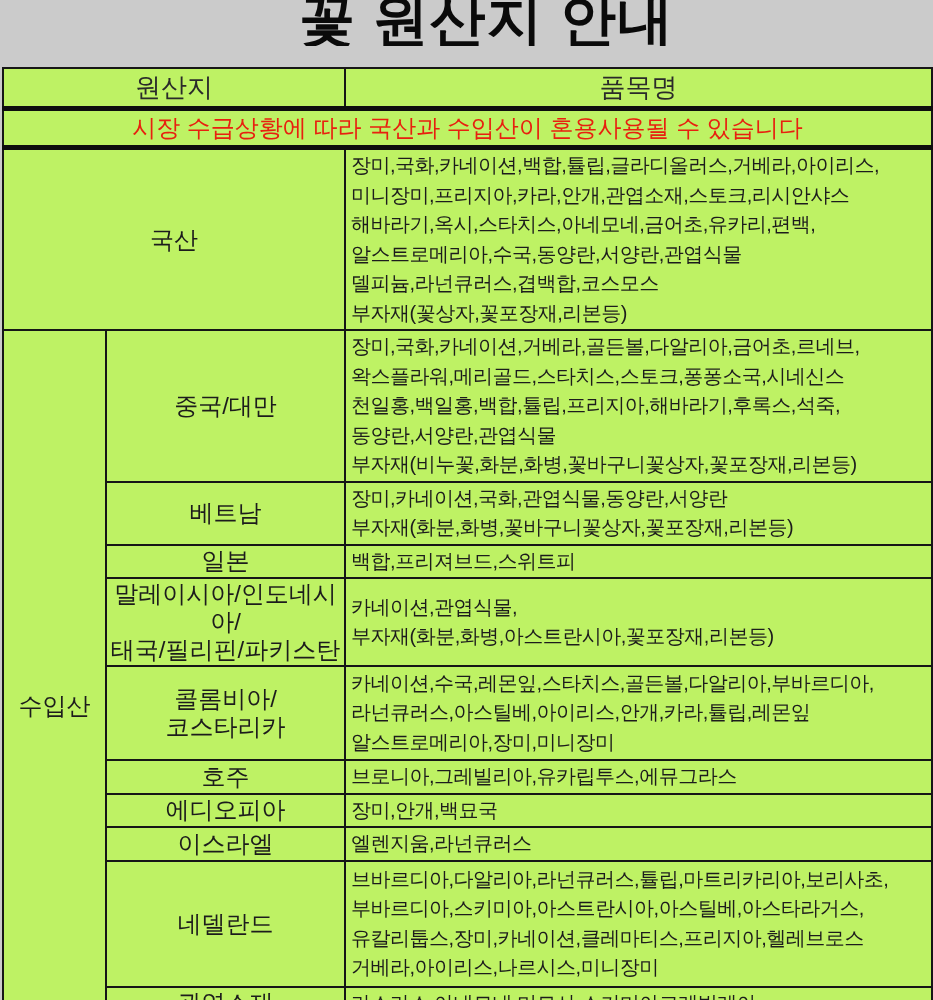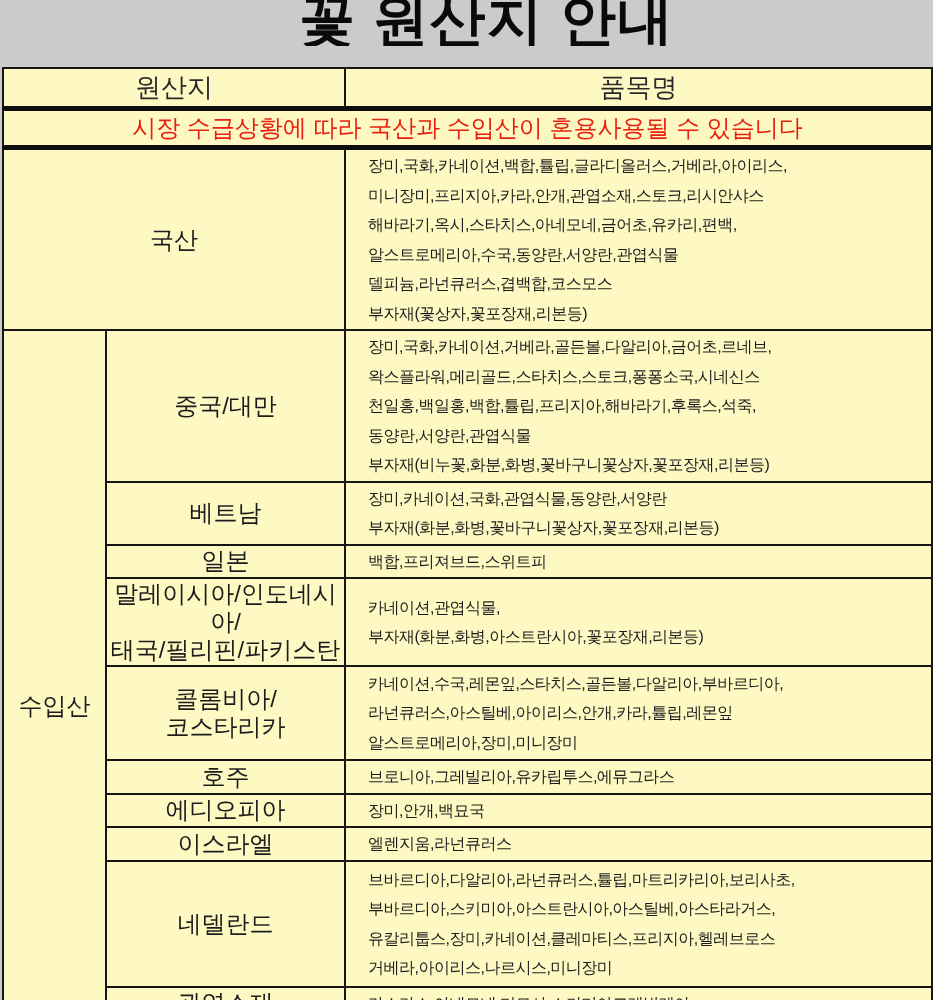--- a/index.html
+++ b/index.html
@@ -14,41 +14,41 @@
     margin:-17px 0 0 0;
     font-size:56px;font-weight:900;letter-spacing:1px;color:#0a0a0a;
   }
   table.origin-table{
     border-collapse:collapse;table-layout:fixed;
     width:929px;margin:21px 2px 0 2px;
     background:#e9e9e9;
   }
   td{
     border:2px solid #161616;
-    background:#fef9c3;
+    background:#bef264;
     vertical-align:middle;
     overflow:hidden;
   }
   tr.header-row td{
     height:33px;text-align:center;
     font-size:26px;color:#2a2a2a;
     border-bottom:5px solid #0e0e0e;
   }
   tr.notice-row td{
     height:28px;text-align:center;
     font-size:24px;font-weight:500;
     border-bottom:5px solid #0e0e0e;
   }
   td.label-cell{
     text-align:center;font-size:24px;
     white-space:pre-line;line-height:28px;
   }
   td.items-cell{
-    font-size:16px;line-height:29.5px;
-    padding:1px 22px;white-space:pre-line;
+    font-size:20px;line-height:29.5px;
+    padding:1px 5px;white-space:pre-line;
     letter-spacing:-0.5px;
   }
   tr.row-colombia td{height:90px;}
   tr.row-netherlands td{height:122px;}
   tr.row-southafrica td{height:58px;}
 </style>
 </head>
 <body>
 
 <div class="title-wrap">

